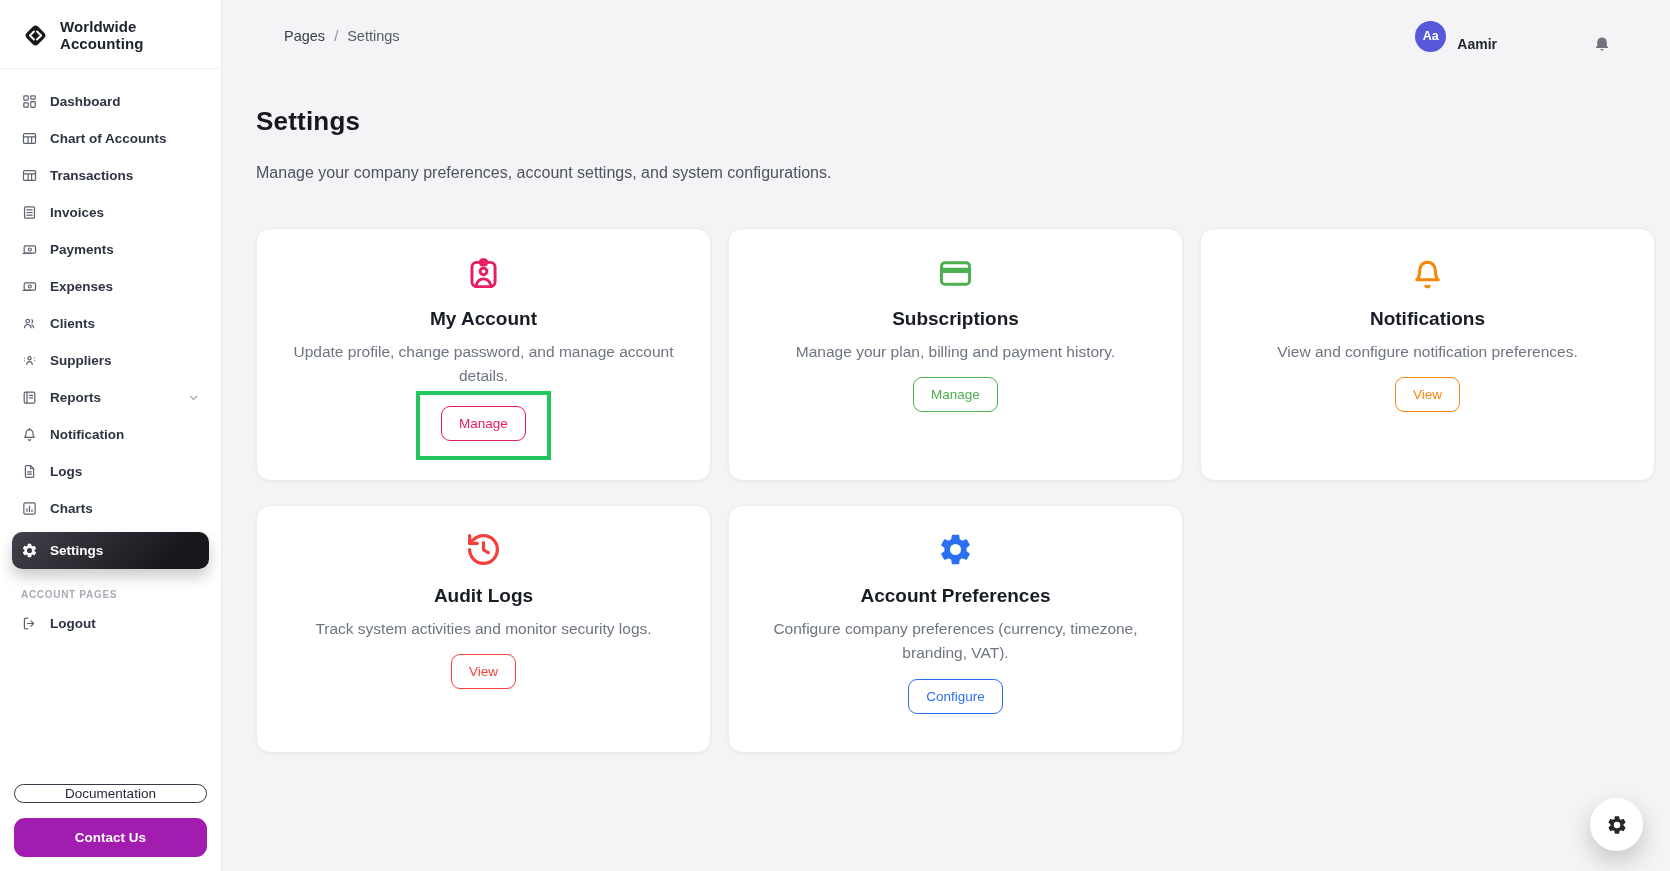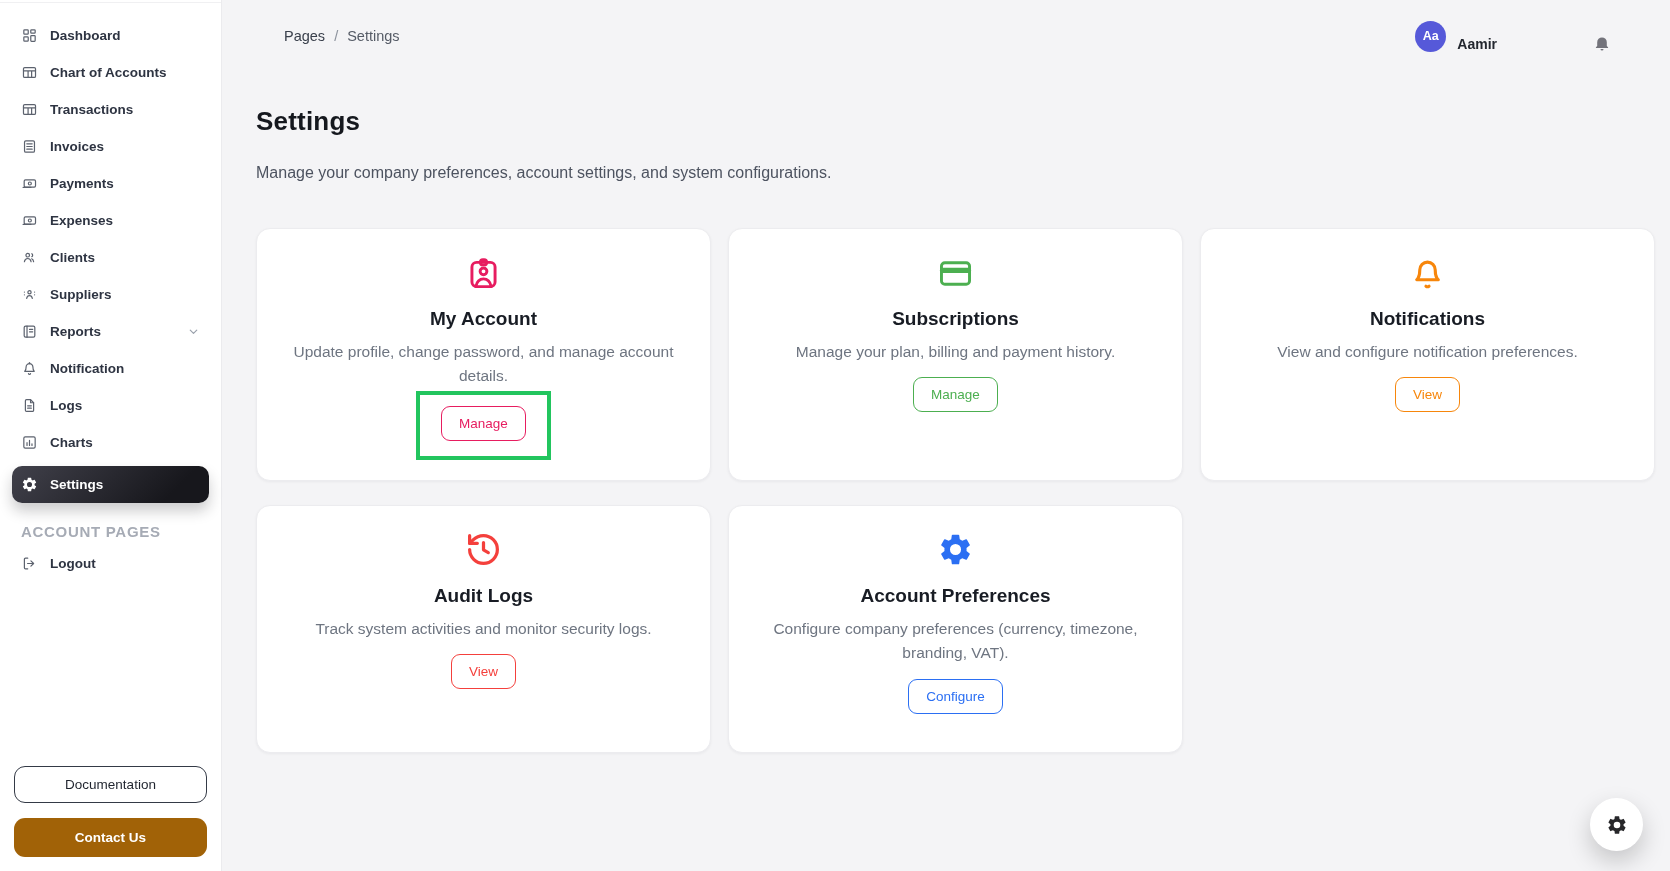--- a/index.html
+++ b/index.html
@@ -11,24 +11,24 @@
   .brand { display:flex; align-items:center; gap:11px; padding:18px 14px 14px 22px; }
   .brand-name { font-size:15px; font-weight:700; color:#20242e; letter-spacing:.1px; }
   .brand-divider { height:1px; background:#f0f0f2; margin:2px 0 8px; }
   .nav { padding:6px 12px 0; }
   .nav-item { display:flex; align-items:center; gap:12px; padding:10px 9px; font-size:13.5px; color:#2e3442; border-radius:10px; cursor:pointer; line-height:17px;font-weight:bold; }
   .nav-item svg { width:17px; height:17px; color:#5c626e; flex:0 0 auto; }
   .nav-item .spacer { flex:1; }
   .nav-item .chev { width:13px; height:13px; color:#9aa1ac; }
   .nav-item.active { background:linear-gradient(135deg,#41414b 0%,#17171c 80%); color:#ffffff; font-weight:700; margin:5px 0; box-shadow:0 8px 14px rgba(23,23,28,.22); }
   .nav-item.active svg { color:#ffffff; }
-  .section-label { font-size:15px; font-weight:700; letter-spacing:.7px; color:#a6abb5; padding:15px 9px 5px; }
+  .section-label { font-size:10px; font-weight:700; letter-spacing:.7px; color:#a6abb5; padding:15px 9px 5px; }
   .sidebar-bottom { margin-top:auto; padding:0 14px 14px; display:flex; flex-direction:column; gap:15px; }
-  .doc-btn { background:#ffffff; border:1.5px solid #343a46; border-radius:11px; padding:10px 8px; font-size:13.5px; color:#1f242e; text-align:center; cursor:pointer; font-family:inherit; }
-  .contact-btn { background:#a16207; color:#ffffff; border:none; border-radius:11px; padding:12px 8px; font-size:13.5px; font-weight:700; text-align:center; cursor:pointer; font-family:inherit; }
+  .doc-btn { background:#ffffff; border:1.5px solid #343a46; border-radius:11px; padding:1px 8px; font-size:13.5px; color:#1f242e; text-align:center; cursor:pointer; font-family:inherit; }
+  .contact-btn { background:#a21caf; color:#ffffff; border:none; border-radius:11px; padding:12px 8px; font-size:13.5px; font-weight:700; text-align:center; cursor:pointer; font-family:inherit; }
 
   
   .main { flex:1; padding:16px 15px 0 34px; position:relative; }
   .topbar { display:flex; align-items:center; justify-content:space-between; height:40px; }
   .breadcrumb { display:flex; align-items:center; gap:9px; font-size:14.5px; margin-left:28px; }
   .crumb-parent { color:#3a404c; }
   .crumb-sep { color:#8b919c; }
   .crumb-current { color:#555b66; }
   .user-area { display:flex; align-items:flex-end; margin-right:44px; }
   .avatar { width:31px; height:31px; border-radius:50%; color:#fff; font-size:12.5px; font-weight:700; display:flex; align-items:center; justify-content:center; }
@@ -49,20 +49,29 @@
   .highlight-box { display:inline-block; border:4px solid #22c55e; padding:11px 21px 15px; margin-top:2px; }
   .highlight-box .card-btn { margin-top:0; }
 
   .fab { position:fixed; right:27px; bottom:20px; width:53px; height:53px; border-radius:50%; background:#ffffff; box-shadow:0 10px 24px rgba(0,0,0,.20); border:none; display:flex; align-items:center; justify-content:center; cursor:pointer; }
   .fab svg { width:22px; height:22px; color:#27272a; }
 </style>
 </head>
 <body>
 
 <aside class="sidebar">
+  <div class="brand">
+    <span style="display:flex">
+      <svg width="27" height="27" viewBox="0 0 32 32">
+          <rect x="6.5" y="6.5" width="19" height="19" rx="4.5" transform="rotate(45 16 16)" fill="#18181b"></rect>
+          <path d="M14.2 11.2 9.4 16l4.8 4.8M17.8 11.2 22.6 16l-4.8 4.8" stroke="#ffffff" stroke-width="2.3" fill="none" stroke-linecap="round" stroke-linejoin="round"></path>
+        </svg>
+    </span>
+    <span class="brand-name">Worldwide Accounting</span>
+  </div>
   <div class="brand-divider"></div>
 
   <nav class="nav">
     <div class="nav-item">
       <svg viewBox="0 0 24 24" fill="none" stroke="currentColor" stroke-width="1.7" stroke-linecap="round" stroke-linejoin="round">
           <rect x="4" y="4" width="6.2" height="6.2" rx="1"></rect>
           <rect x="13.8" y="4" width="6.2" height="4.6" rx="1"></rect>
           <rect x="4" y="13.8" width="6.2" height="6.2" rx="1"></rect>
           <rect x="13.8" y="12.2" width="6.2" height="8" rx="1"></rect>
         </svg>

